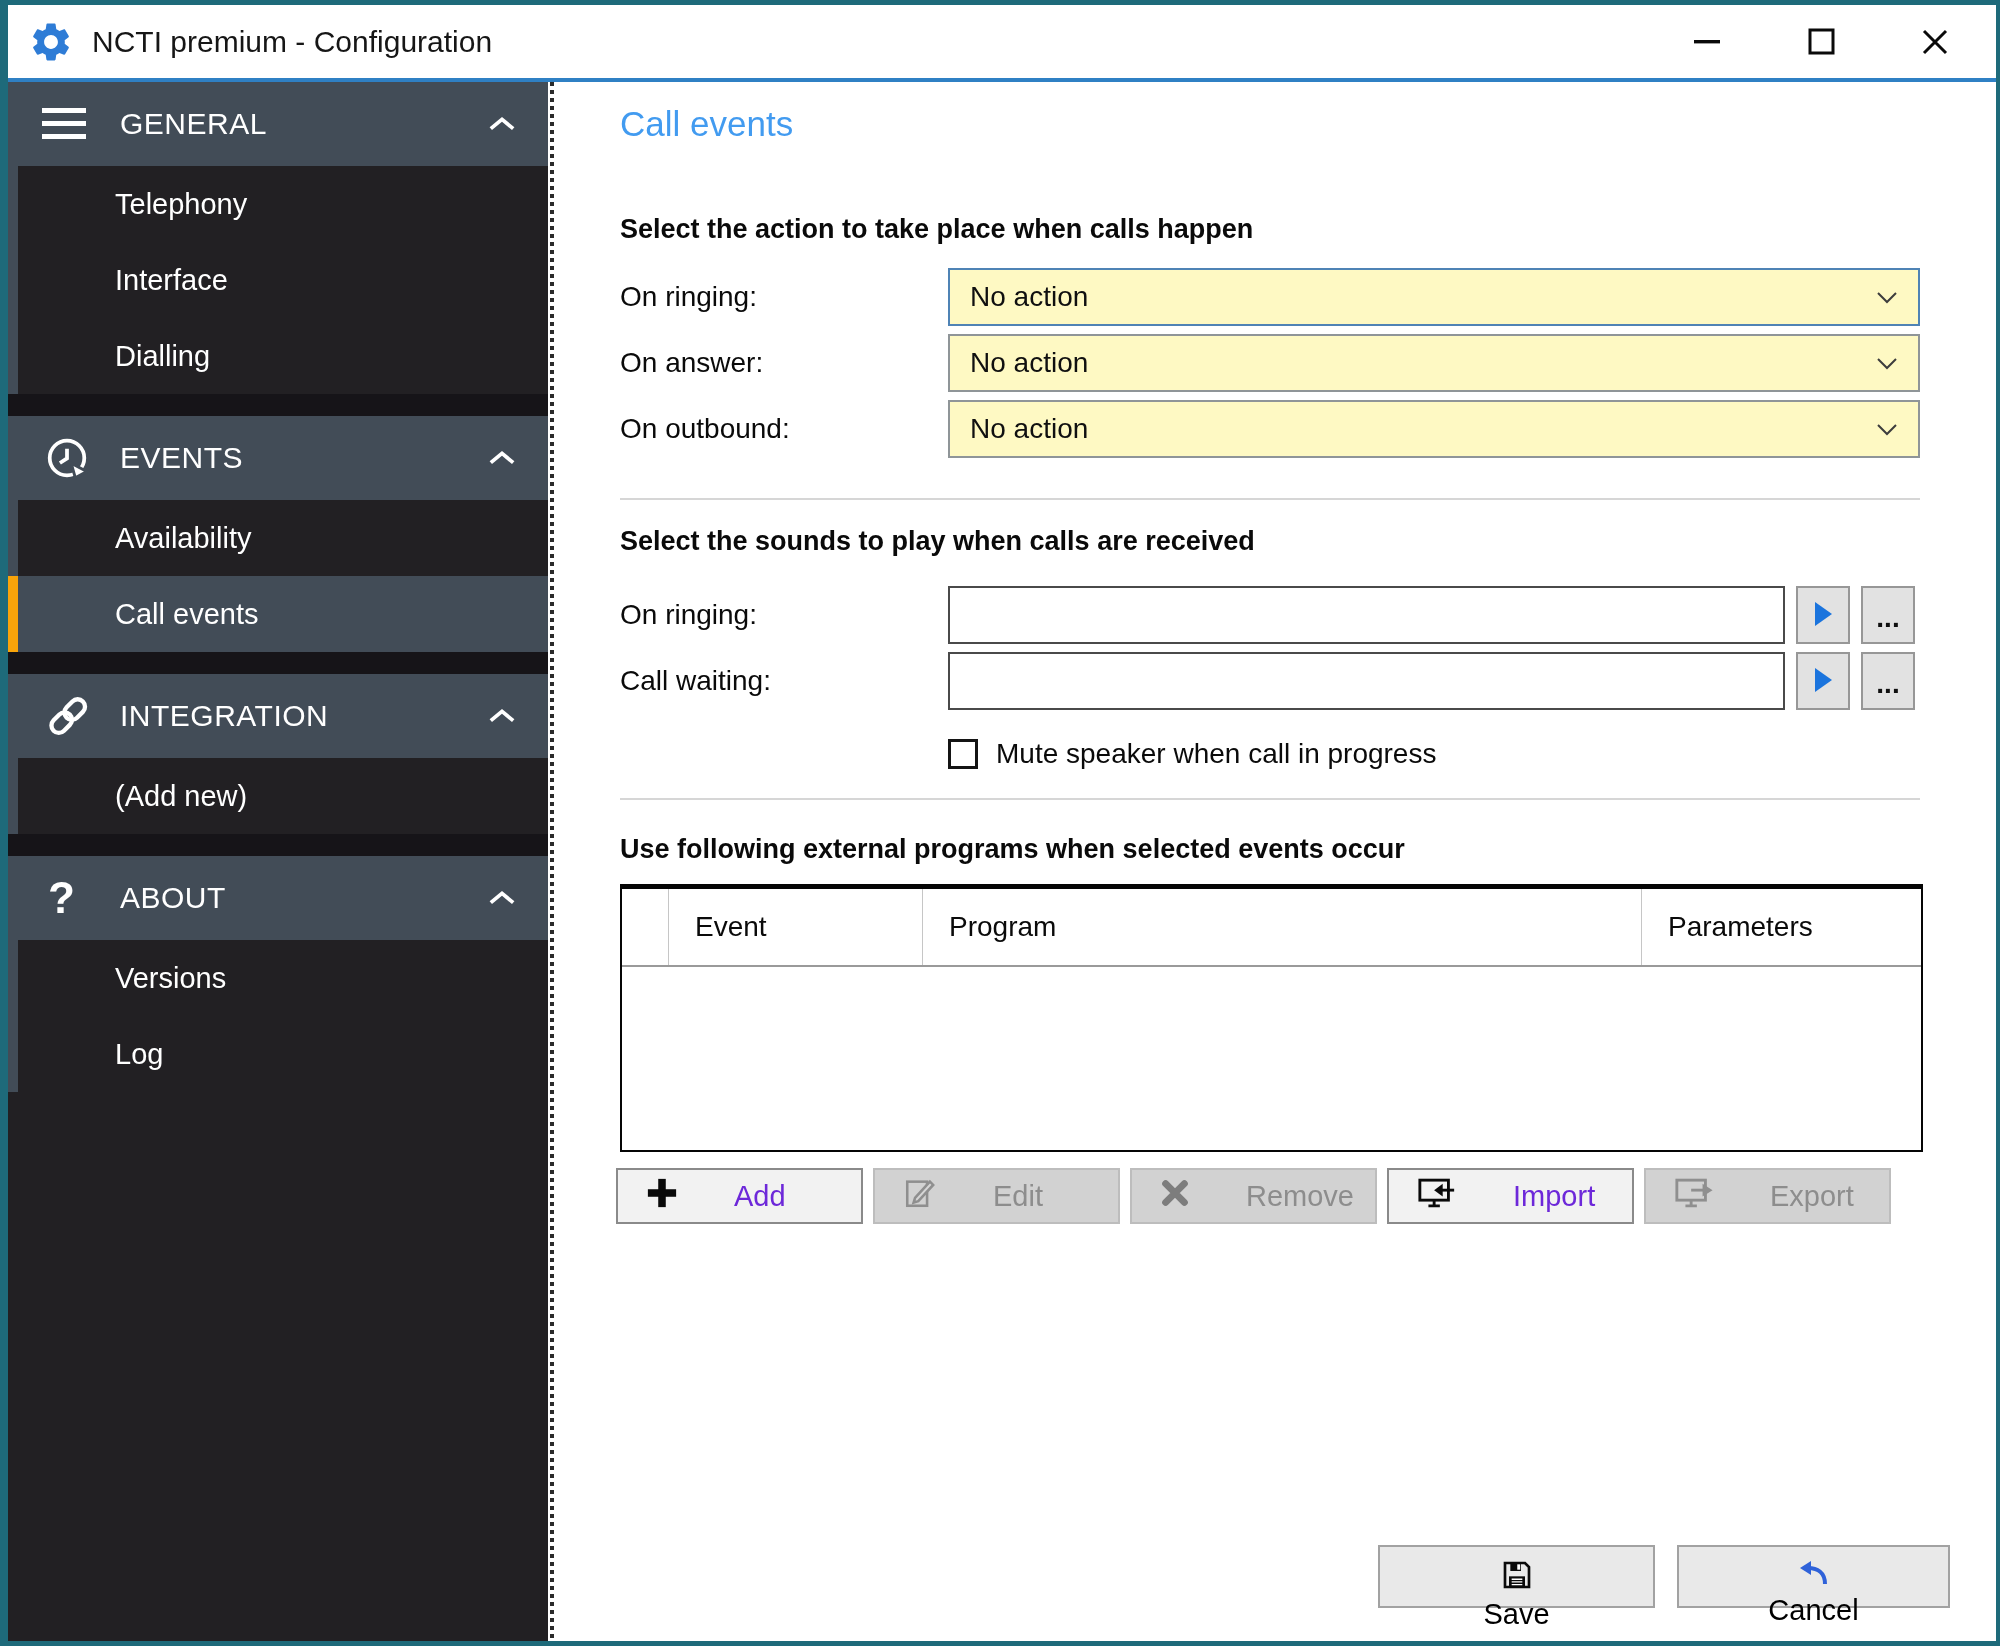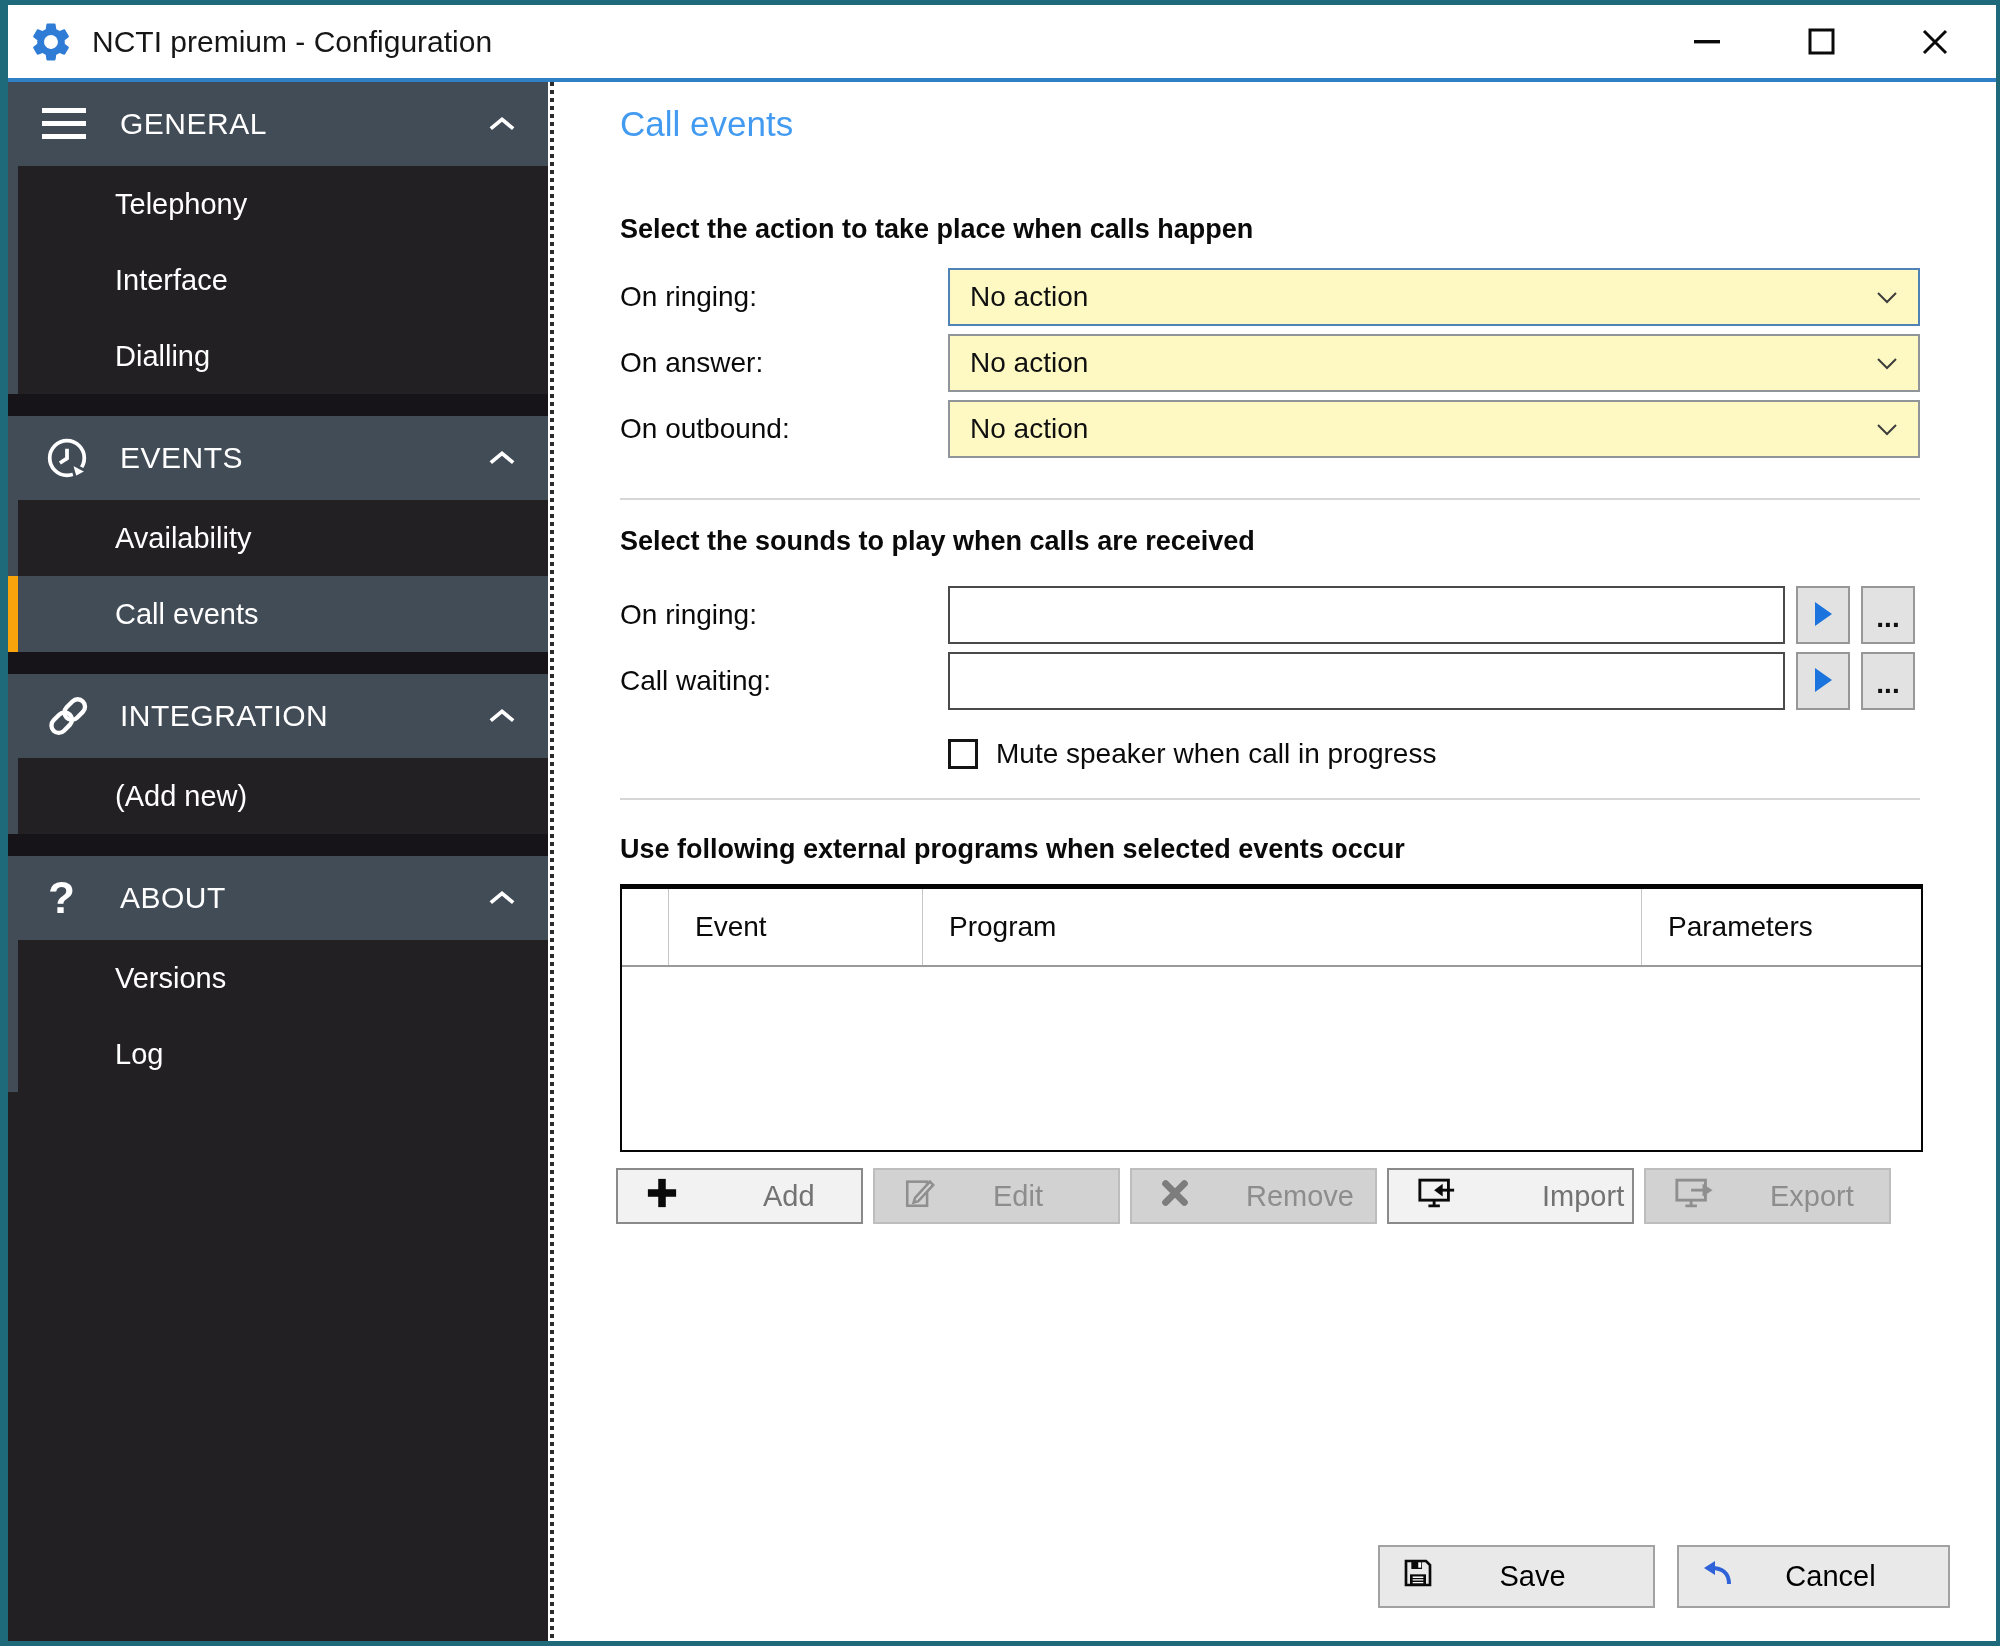--- a/index.html
+++ b/index.html
@@ -66,24 +66,24 @@
   .th{display:flex;align-items:center;font-size:28px;color:#0a0a0a;padding-left:26px;border-right:1px solid #c6c6c6;}
   .th0{width:47px;padding:0;}
   .th1{width:254px;}
   .th2{width:719px;}
   .th3{flex:1;border-right:none;}
   .tbody{flex:1;background:#fff;}
   
   .btnrow{position:absolute;left:60px;top:1086px;display:flex;gap:10px;}
   .pbtn{width:247px;height:56px;display:flex;align-items:center;padding-left:28px;font-size:29px;font-family:"Liberation Sans",sans-serif;}
   .pbtn .lbl{margin-left:56px;}
-  .pbtn.on{background:#f2f2f2;border:2px solid #8a8a8a;color:#737373;gap:29px;}
+  .pbtn.on{background:#f2f2f2;border:2px solid #8a8a8a;color:#6d28d9;}
   .pbtn.off{background:#d2d2d2;border:2px solid #bdbdbd;color:#8d8d8d;}
   
-  .fbtn{position:absolute;height:63px;background:#e9e9e9;border:2px solid #a2a2a2;display:flex;align-items:center;font-size:29px;color:#000;padding:12px 22px;font-family:"Liberation Sans",sans-serif;}
+  .fbtn{position:absolute;height:63px;background:#e9e9e9;border:2px solid #a2a2a2;display:flex;align-items:center;font-size:29px;color:#000;padding:12px 22px;font-family:"Liberation Sans",sans-serif;flex-direction:column;}
   .fbtn .lbl{flex:1;text-align:center;}
   .save{left:822px;top:1463px;width:277px;}
   .cancel{left:1121px;top:1463px;width:273px;}
 </style>
 </head>
 <body>
 
 <div class="window">
 
   <div class="titlebar">

